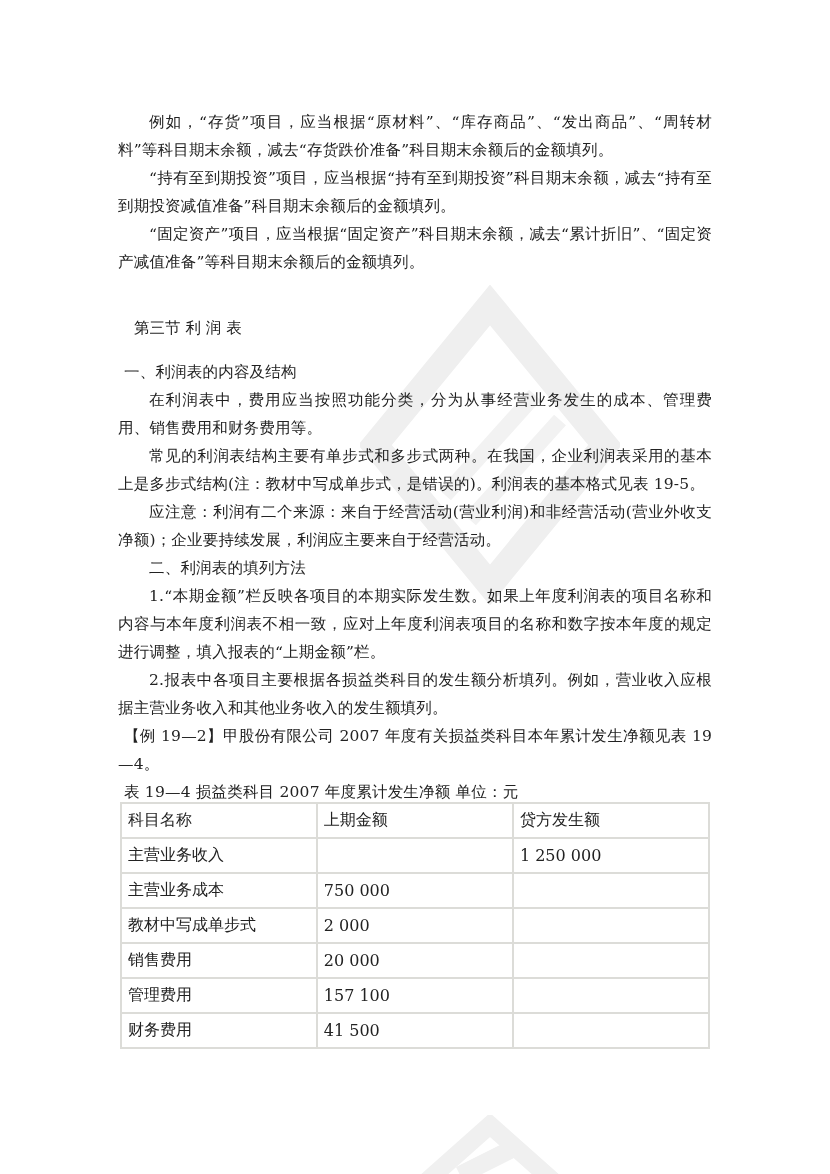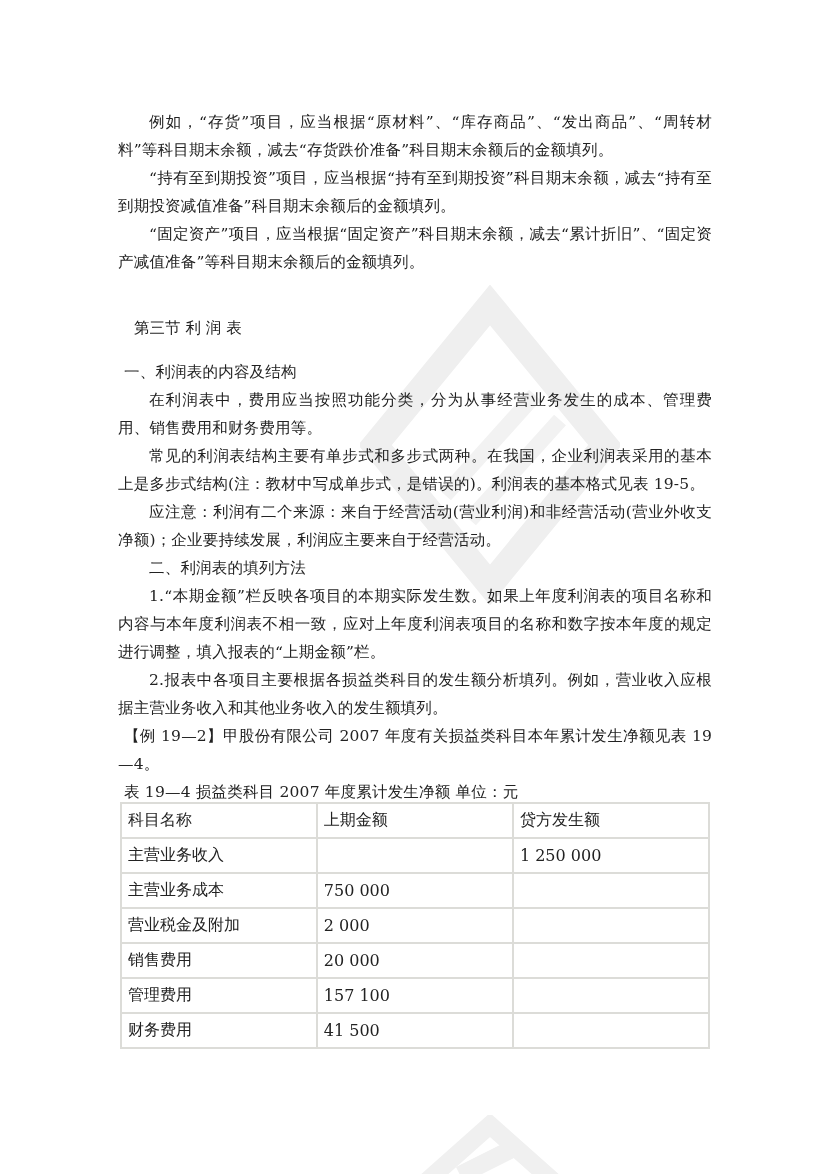--- a/index.html
+++ b/index.html
@@ -107,21 +107,21 @@
     <td>主营业务收入</td>
     <td></td>
     <td>1 250 000</td>
   </tr>
   <tr>
     <td>主营业务成本</td>
     <td>750 000</td>
     <td></td>
   </tr>
   <tr>
-    <td>营业税金及附加</td>
+    <td>教材中写成单步式</td>
     <td>2 000</td>
     <td></td>
   </tr>
   <tr>
     <td>销售费用</td>
     <td>20 000</td>
     <td></td>
   </tr>
   <tr>
     <td>管理费用</td>

